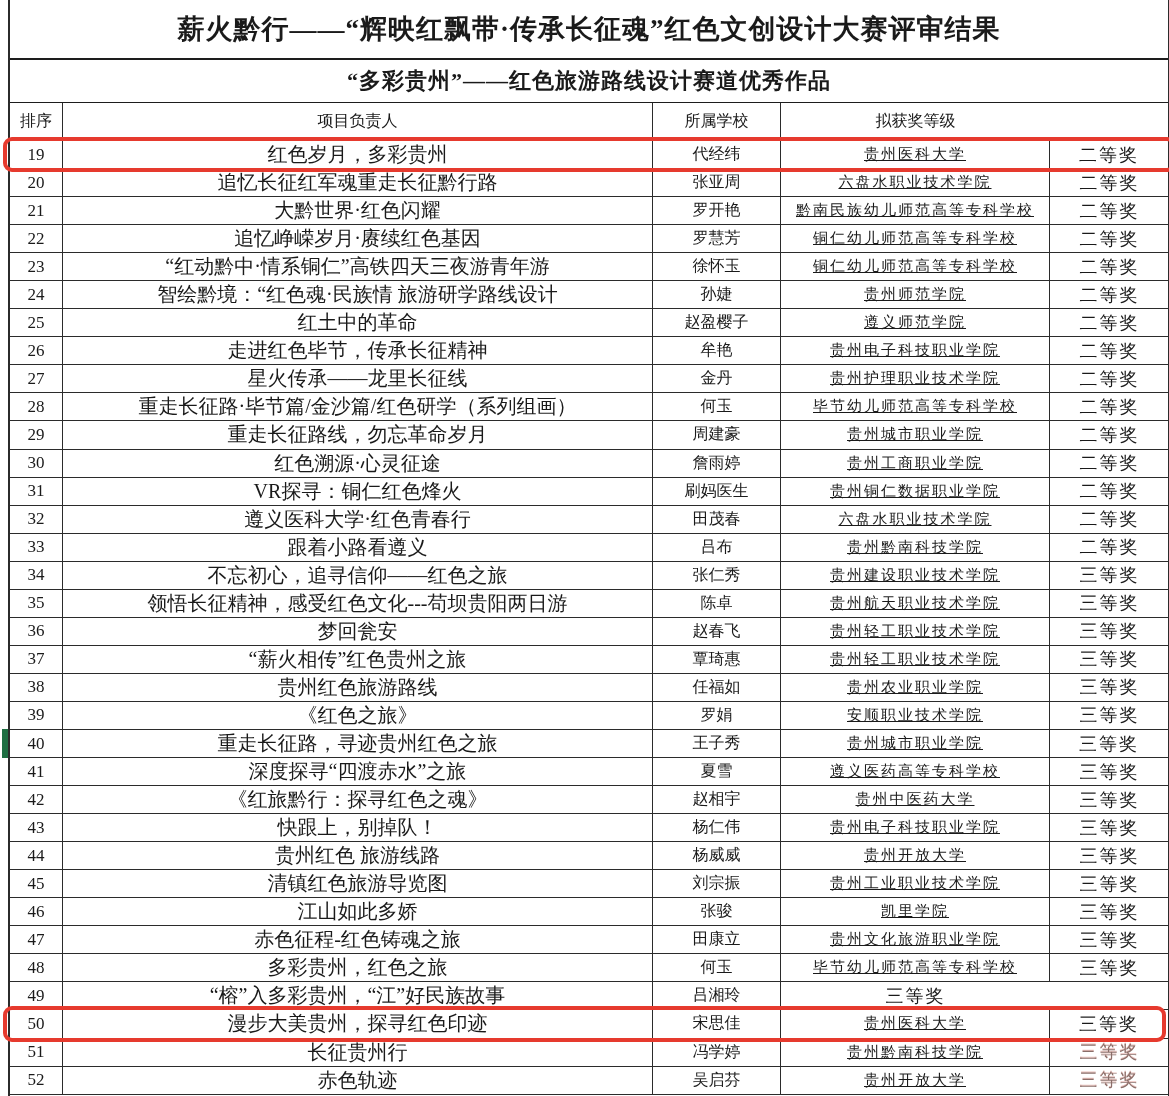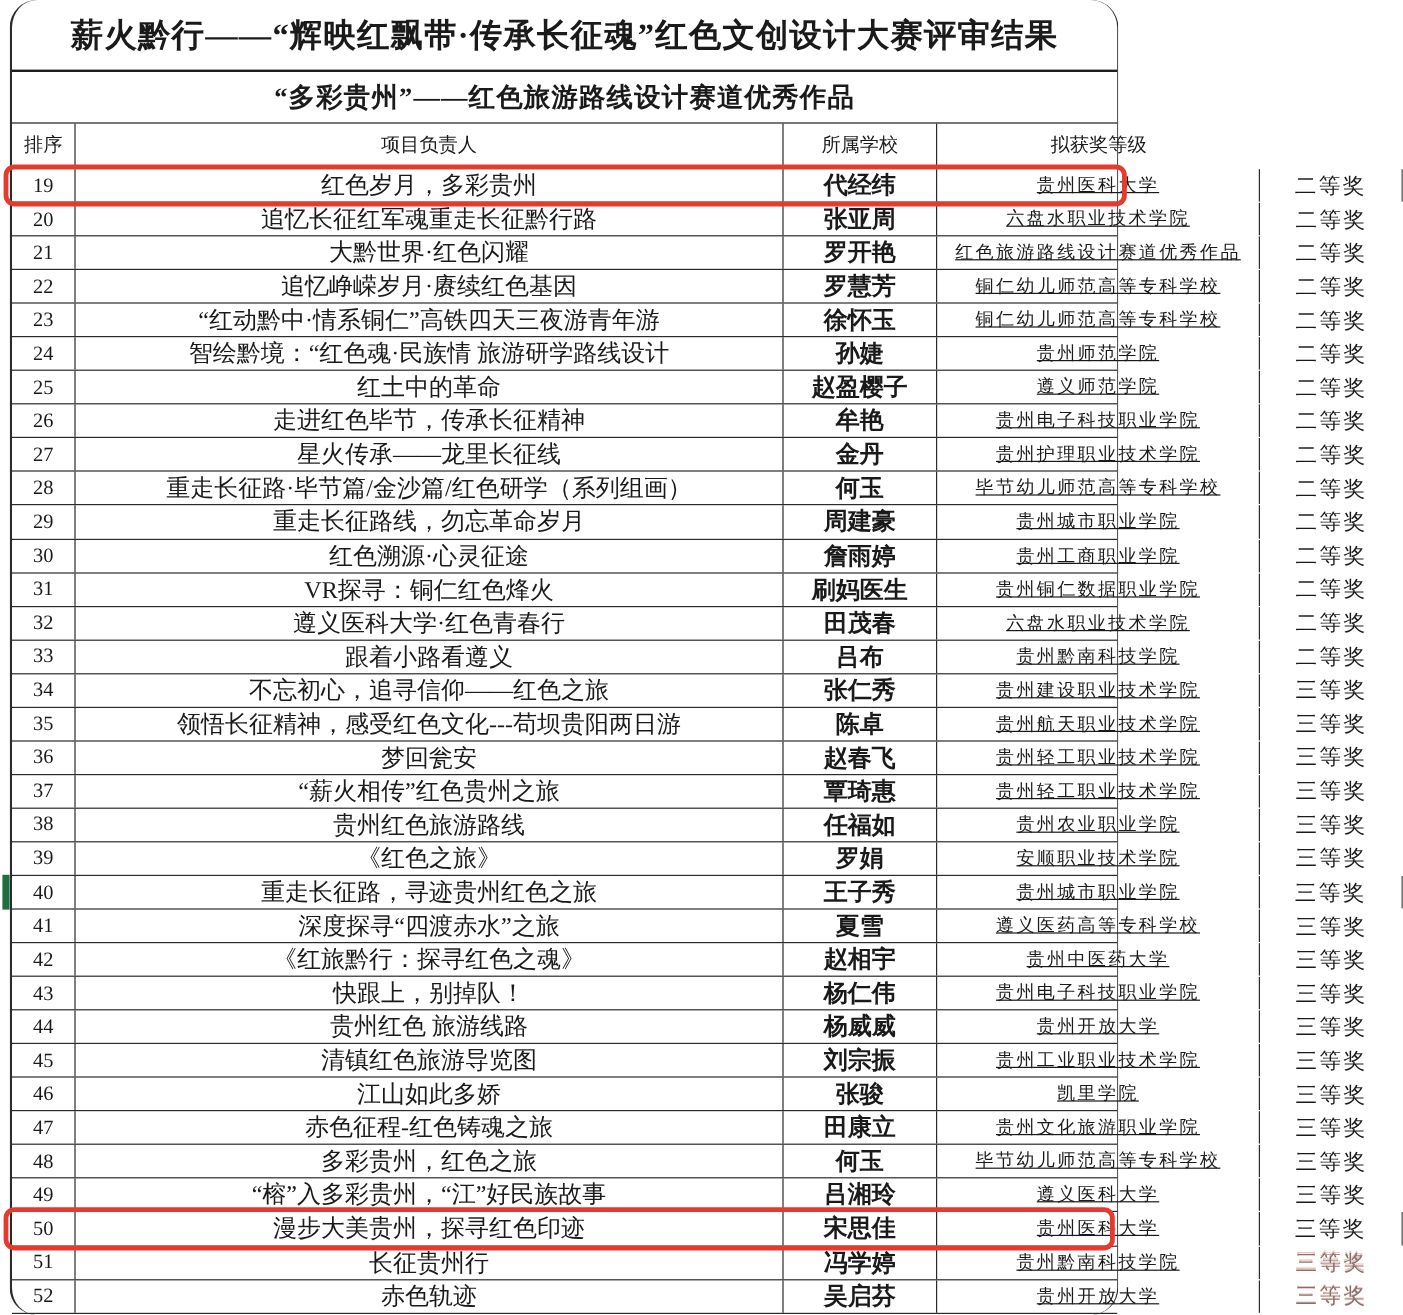--- a/index.html
+++ b/index.html
@@ -10,26 +10,25 @@
     font-family: "Liberation Serif", "DejaVu Serif", serif;
     color: #1a1a1a;
   }
   #page {
     position: relative;
     width: 1169px; height: 1096px;
   }
   #sheet {
     position: absolute;
     left: 8px; top: 0;
-    width: 924px; height: 1096px;
+    width: 1161px; height: 1096px;
     border-left: 2px solid #2b2b2b;
     border-right: 1px solid #2b2b2b;
     box-sizing: border-box;
     background: #fff;
-    border-radius: 23px;
   }
   .title-block {
     height: 60px;
     border-bottom: 2px solid #1d1d1d;
     display: flex; align-items: center; justify-content: center;
     font-size: 27px; font-weight: bold;
     letter-spacing: 1px;
     box-sizing: border-box;
   }
   .subtitle-block {
@@ -64,21 +63,21 @@
   .cell:last-child { border-right: none; }
   #table-body { position: relative; }
   .data-row {
     height: 28.06px;
     border-bottom: 1px solid #2b2b2b;
     position: relative;
   }
   .data-row:last-child { border-bottom: 1px solid #2b2b2b; }
   .rank-cell   { font-size: 17px; }
   .title-cell  { font-size: 20px; }
-  .leader-cell { font-size: 20px; font-weight: bold; }
+  .leader-cell { font-size: 16px; }
   .school-cell { font-size: 15px; letter-spacing: 2px; text-decoration: underline; }
   .award-cell  { font-size: 18px; letter-spacing: 2px; }
   .award-cell.faded {
     color: #76554f;
     text-shadow: 0 -1px 0 rgba(200,90,80,0.45);
     opacity: 0.85;
   }
   .red-box {
     position: absolute;
     left: -7px; right: 2px;
@@ -129,21 +128,21 @@
     <div class="cell title-cell">追忆长征红军魂重走长征黔行路</div>
     <div class="cell leader-cell">张亚周</div>
     <div class="cell school-cell">六盘水职业技术学院</div>
     <div class="cell award-cell">二等奖</div>
   </div>
 
   <div class="grid-row data-row">
     <div class="cell rank-cell">21</div>
     <div class="cell title-cell">大黔世界·红色闪耀</div>
     <div class="cell leader-cell">罗开艳</div>
-    <div class="cell school-cell">红色旅游路线设计赛道优秀作品</div>
+    <div class="cell school-cell">黔南民族幼儿师范高等专科学校</div>
     <div class="cell award-cell">二等奖</div>
   </div>
 
   <div class="grid-row data-row">
     <div class="cell rank-cell">22</div>
     <div class="cell title-cell">追忆峥嵘岁月·赓续红色基因</div>
     <div class="cell leader-cell">罗慧芳</div>
     <div class="cell school-cell">铜仁幼儿师范高等专科学校</div>
     <div class="cell award-cell">二等奖</div>
   </div>
@@ -354,21 +353,20 @@
     <div class="cell title-cell">多彩贵州，红色之旅</div>
     <div class="cell leader-cell">何玉</div>
     <div class="cell school-cell">毕节幼儿师范高等专科学校</div>
     <div class="cell award-cell">三等奖</div>
   </div>
 
   <div class="grid-row data-row">
     <div class="cell rank-cell">49</div>
     <div class="cell title-cell">“榕”入多彩贵州，“江”好民族故事</div>
     <div class="cell leader-cell">吕湘玲</div>
-    <div class="cell school-cell">遵义医科大学</div>
     <div class="cell award-cell">三等奖</div>
   </div>
 
   <div class="grid-row data-row">
     <div class="cell rank-cell">50</div>
     <div class="cell title-cell">漫步大美贵州，探寻红色印迹</div>
     <div class="cell leader-cell">宋思佳</div>
     <div class="cell school-cell">贵州医科大学</div>
     <div class="cell award-cell">三等奖</div>
   <div class="red-box"></div>

